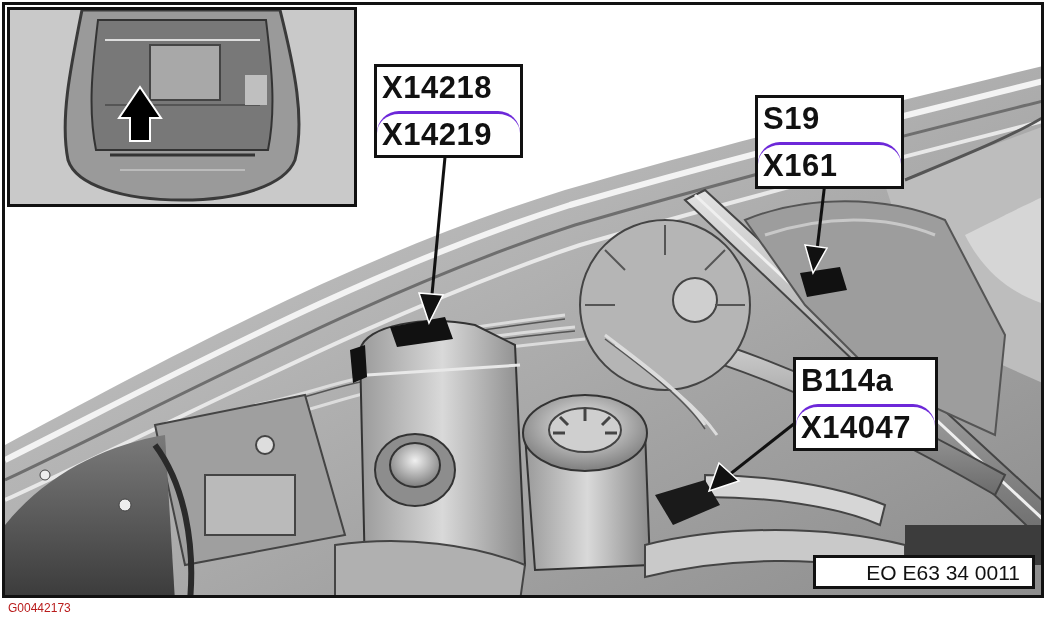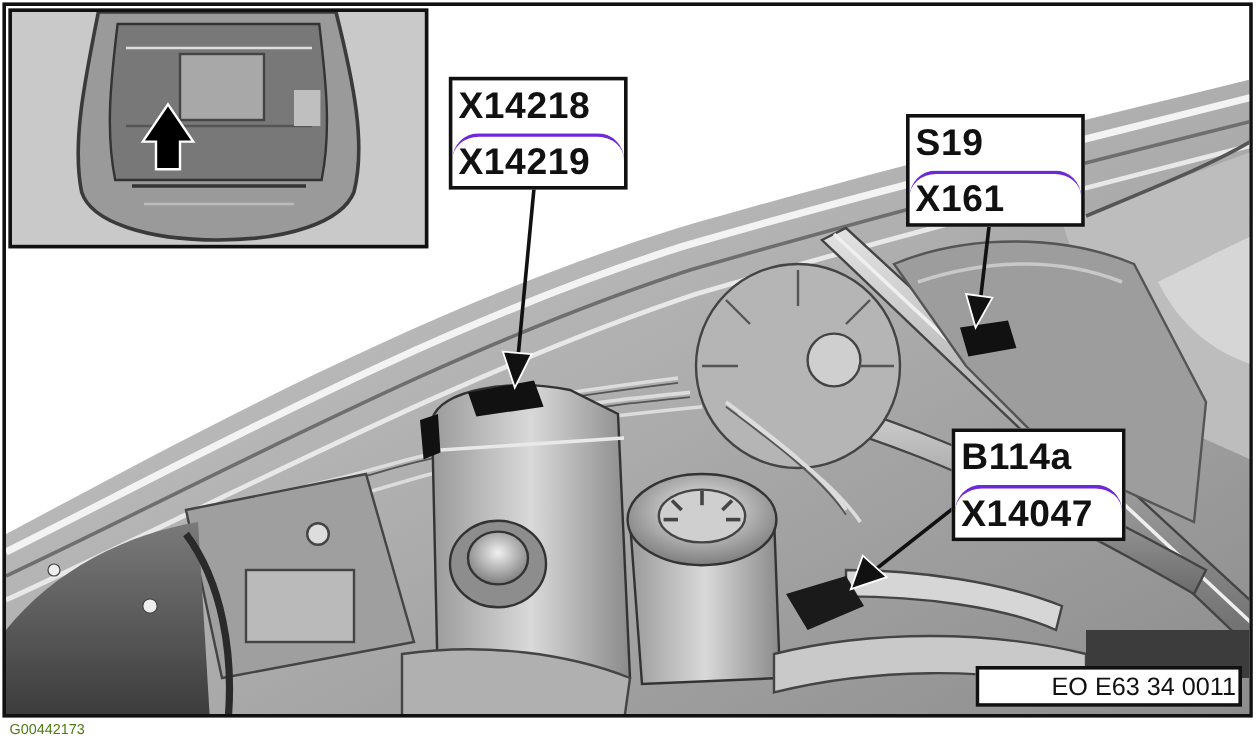--- a/index.html
+++ b/index.html
@@ -10,22 +10,22 @@
   .scene { position: absolute; left: 0; top: 0; width: 1042px; height: 596px; }
   .inset { position: absolute; left: 2px; top: 2px; width: 350px; height: 200px;
            border: 3px solid #111; box-sizing: border-box; background: #c9c9c9; overflow: hidden; z-index: 3; }
   .callout { position: absolute; background: #fff; border: 3px solid #111; box-sizing: border-box;
              z-index: 5; }
   .callout .row { font-weight: bold; font-size: 31px; color: #111; line-height: 42px;
                   padding-left: 5px; height: 44px; box-sizing: border-box; letter-spacing: 0.5px; border-radius: 22px; }
   .callout .row + .row { border-top: 3px solid #6d28d9; }
   .ref-box { position: absolute; right: 6px; bottom: 6px; width: 222px; height: 34px; border: 3px solid #111;
              box-sizing: border-box; background: #fff; z-index: 5; font-size: 21px; color: #111;
-             text-align: right; padding-right: 2px; line-height: 29px; margin-left: 15px; }
-  .fig-id { position: absolute; left: 8px; top: 601px; font-size: 12px; color: #4d7c0f; }
+             text-align: right; padding-right: 12px; line-height: 29px; margin-left: 15px; }
+  .fig-id { position: absolute; left: 8px; top: 601px; font-size: 12px; color: #b91c1c; }
   .arrows { position: absolute; left: 0; top: 0; width: 1042px; height: 596px; z-index: 4; pointer-events: none; }
 </style>
 </head>
 <body>
 
 <div class="frame">
 
   <svg class="scene" viewBox="0 0 1042 596" xmlns="http://www.w3.org/2000/svg">
     <defs>
       <linearGradient id="gMetal" x1="0" y1="0" x2="0" y2="1">

